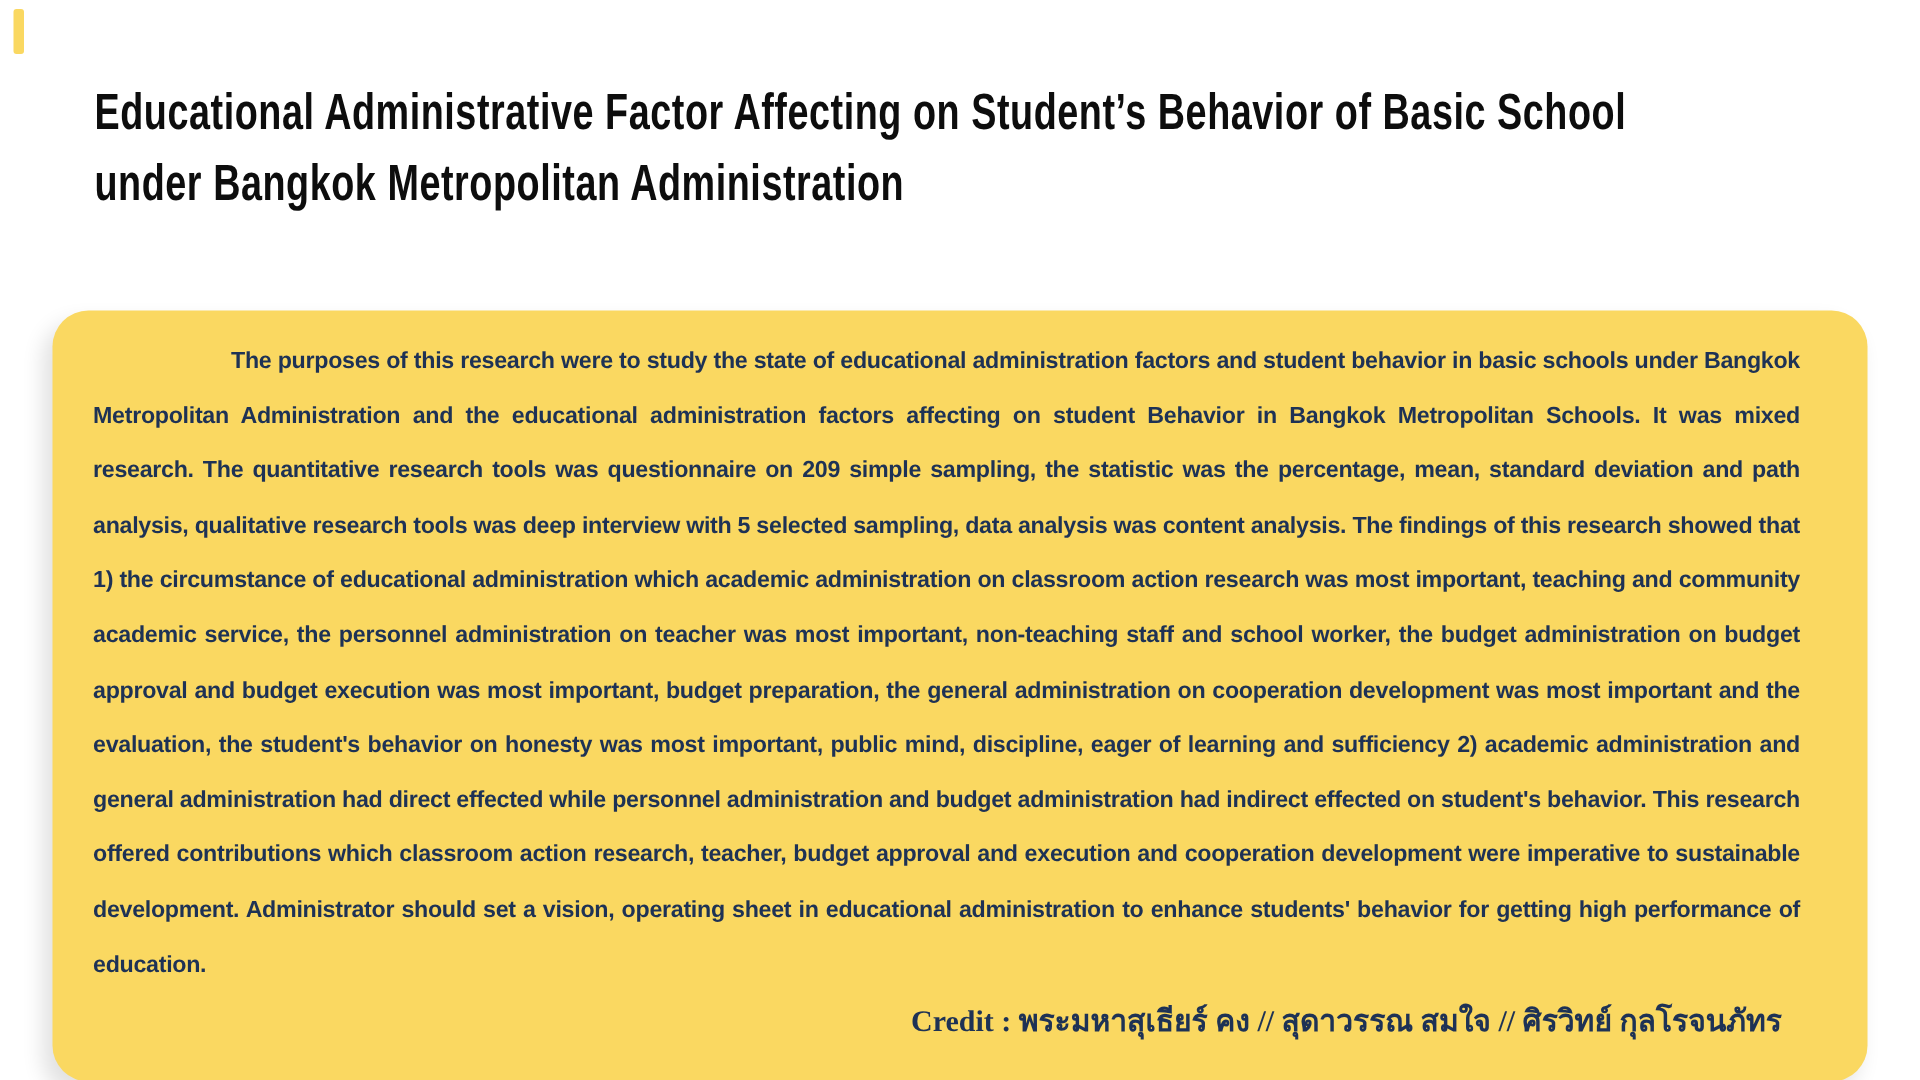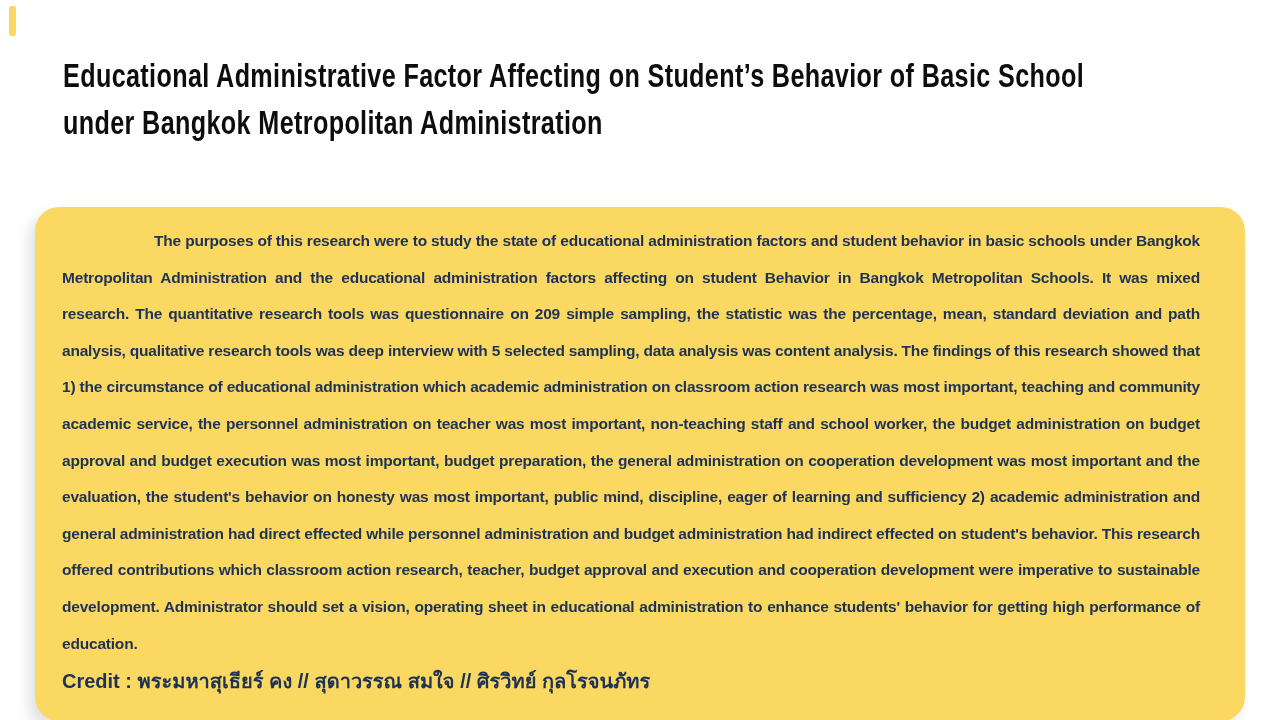--- a/index.html
+++ b/index.html
@@ -56,21 +56,22 @@
     text-indent:92px;
     font-weight:600;
   }
   .credit-line{
     margin-top:4px;
     padding-right:12px;
     color:var(--ink);
     font-size:20px;
     line-height:30px;
     font-weight:bold;
-    font-family:Liberation Sans, sans-serif;
+    text-align:right;
+    font-family:Liberation Serif, serif;
   }
 </style>
 </head>
 <body>
 
 <div class="accent-bar"></div>
 
 <div class="title-block">
   <div>Educational Administrative Factor Affecting on Student’s Behavior of Basic School</div>
   <div>under Bangkok Metropolitan Administration</div>

